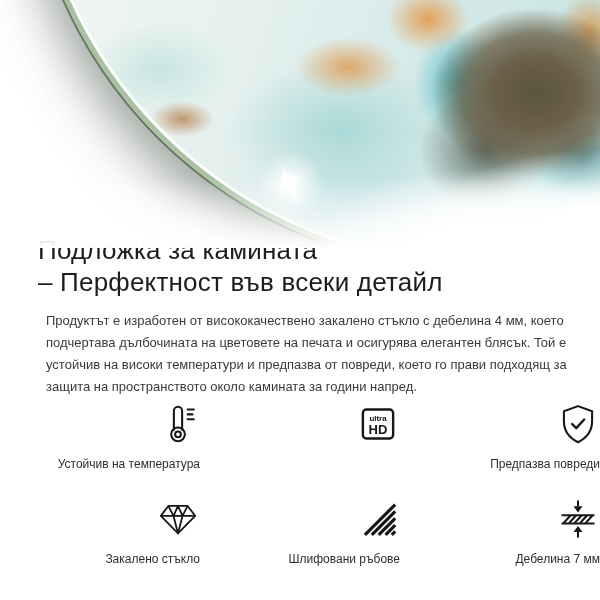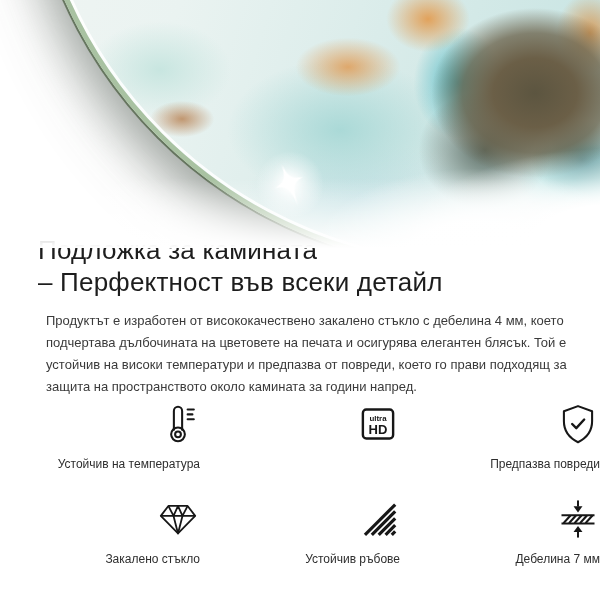--- a/index.html
+++ b/index.html
@@ -142,21 +142,21 @@
     <div class="feature">
       <svg class="ficon" viewBox="0 0 64 64">
         <g stroke="#171717" stroke-width="4.6" fill="none">
           <path d="M13,55 L57,11"></path>
           <path d="M23,55 L57,21"></path>
           <path d="M33,55 L57,31"></path>
           <path d="M43,55 L57,41"></path>
           <path d="M52,55 L57,50"></path>
         </g>
       </svg>
-      <span class="flabel">Устойчив ръбове</span>
+      <span class="flabel">Шлифовани ръбове</span>
     </div>
 
     <div class="feature">
       <svg class="ficon" viewBox="0 0 64 64">
         <g stroke="#171717" fill="none">
           <path d="M8,26.5 H56" stroke-width="3"></path>
           <path d="M8,38.5 H56" stroke-width="3"></path>
           <path d="M11,38 L21,27" stroke-width="3.2"></path>
           <path d="M19,38 L29,27" stroke-width="3.2"></path>
           <path d="M27,38 L37,27" stroke-width="3.2"></path>

